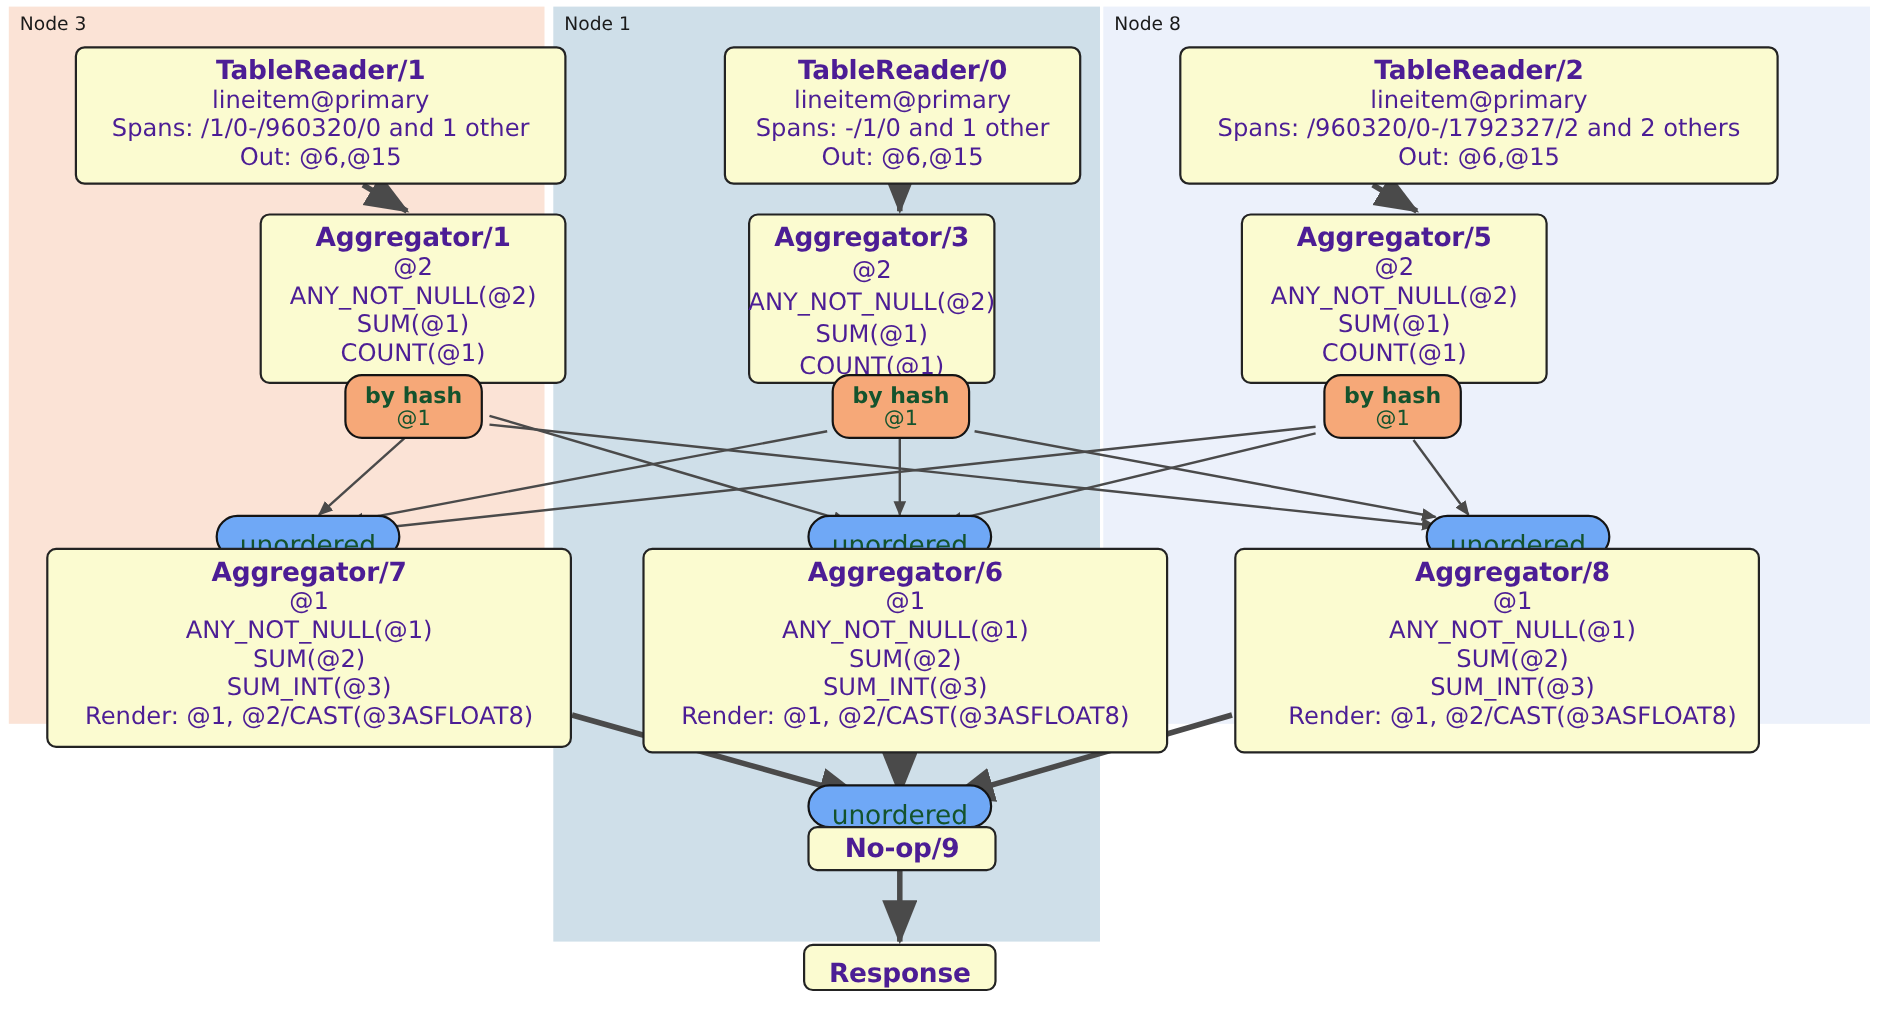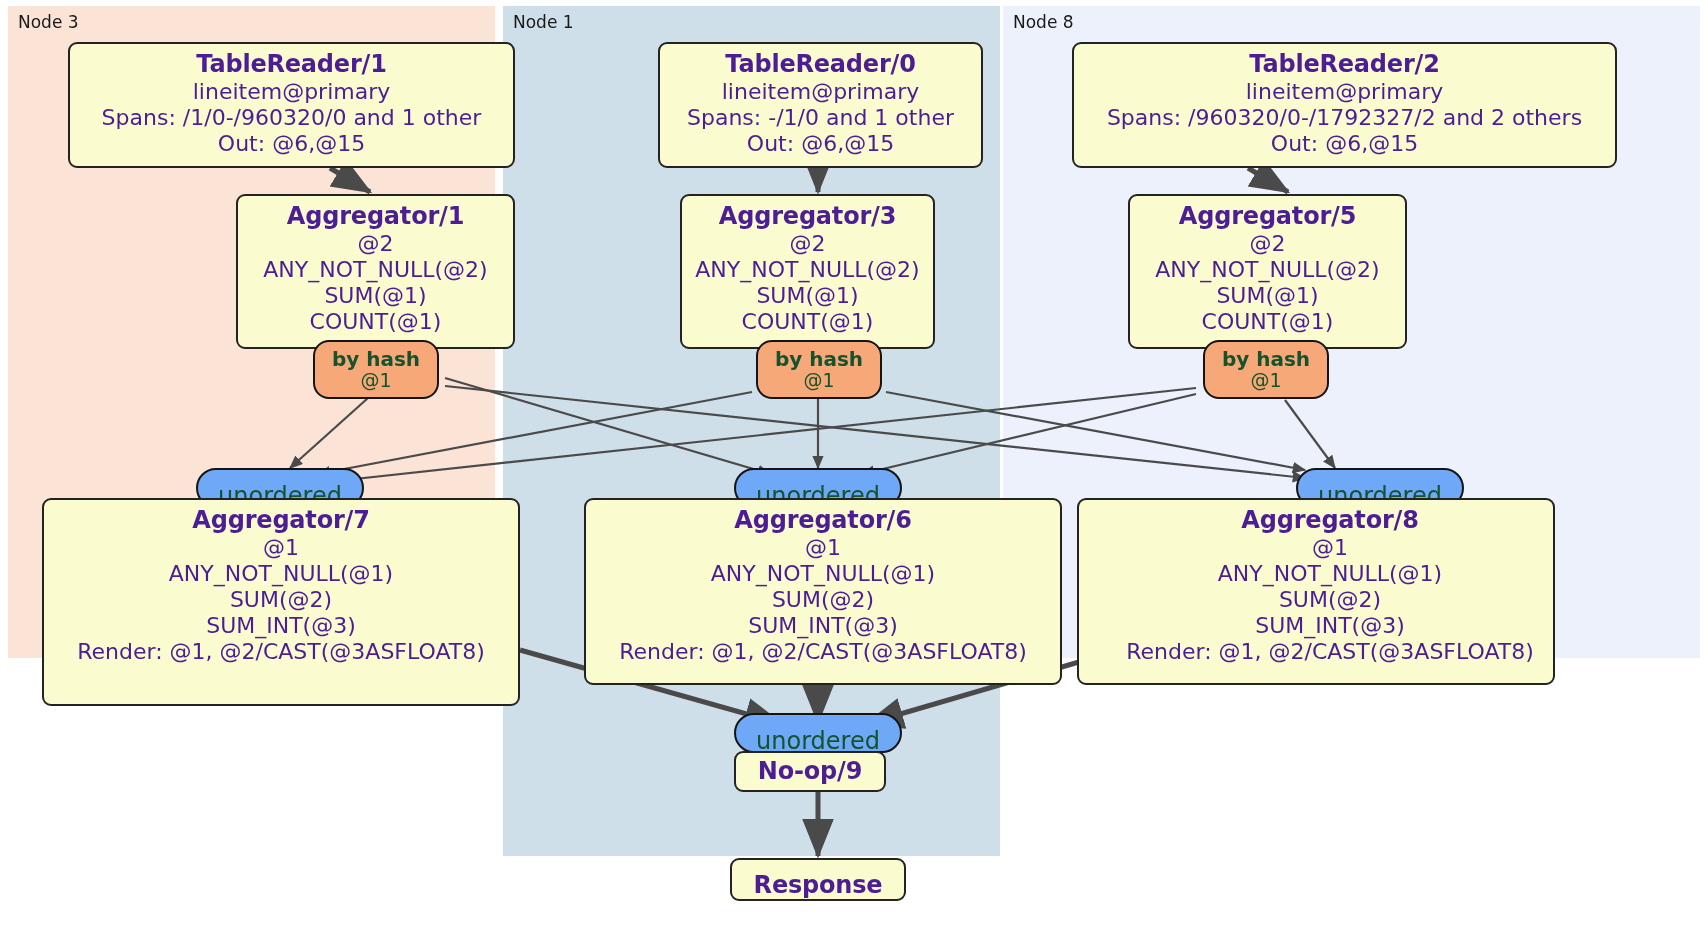--- a/index.html
+++ b/index.html
@@ -114,21 +114,21 @@
   </div>
 
   <div class="proc" style="left:236px;top:194px;width:279px;height:155px;">
     <div class="ttl">Aggregator/1</div>
     <div class="ln">@2</div>
     <div class="ln">ANY_NOT_NULL(@2)</div>
     <div class="ln">SUM(@1)</div>
     <div class="ln">COUNT(@1)</div>
   </div>
 
-  <div class="proc" style="left:680px;top:194px;width:255px;height:155px;">
+  <div class="proc" style="left:680px;top:194px;width:225px;height:155px;justify-content:space-between;">
     <div class="ttl">Aggregator/3</div>
     <div class="ln">@2</div>
     <div class="ln">ANY_NOT_NULL(@2)</div>
     <div class="ln">SUM(@1)</div>
     <div class="ln">COUNT(@1)</div>
   </div>
 
   <div class="proc" style="left:1128px;top:194px;width:279px;height:155px;">
     <div class="ttl">Aggregator/5</div>
     <div class="ln">@2</div>
@@ -157,52 +157,52 @@
   </div>
 
   <div class="oval unord" style="left:734px;top:468px;width:168px;height:40px;">
     <div class="t">unordered</div>
   </div>
 
   <div class="oval unord" style="left:1296px;top:468px;width:168px;height:40px;">
     <div class="t">unordered</div>
   </div>
 
-  <div class="proc" style="left:42px;top:498px;width:478px;height:208px;">
+  <div class="proc" style="left:42px;top:498px;width:478px;height:182px;">
     <div class="ttl">Aggregator/7</div>
     <div class="ln">@1</div>
     <div class="ln">ANY_NOT_NULL(@1)</div>
     <div class="ln">SUM(@2)</div>
     <div class="ln">SUM_INT(@3)</div>
     <div class="ln">Render: @1, @2/CAST(@3ASFLOAT8)</div>
   </div>
 
   <div class="proc" style="left:584px;top:498px;width:478px;height:187px;">
     <div class="ttl">Aggregator/6</div>
     <div class="ln">@1</div>
     <div class="ln">ANY_NOT_NULL(@1)</div>
     <div class="ln">SUM(@2)</div>
     <div class="ln">SUM_INT(@3)</div>
     <div class="ln">Render: @1, @2/CAST(@3ASFLOAT8)</div>
   </div>
 
-  <div class="proc" style="left:1077px;top:498px;width:478px;height:187px;padding-left:28px;">
+  <div class="proc" style="left:1122px;top:498px;width:478px;height:187px;padding-left:28px;">
     <div class="ttl">Aggregator/8</div>
     <div class="ln">@1</div>
     <div class="ln">ANY_NOT_NULL(@1)</div>
     <div class="ln">SUM(@2)</div>
     <div class="ln">SUM_INT(@3)</div>
     <div class="ln">Render: @1, @2/CAST(@3ASFLOAT8)</div>
   </div>
 
   <div class="oval unord" style="left:734px;top:713px;width:168px;height:40px;">
     <div class="t">unordered</div>
   </div>
 
-  <div class="proc" style="left:734px;top:751px;width:152px;height:41px;justify-content:center;padding-top:0;">
+  <div class="proc" style="left:734px;top:751px;width:172px;height:41px;justify-content:center;padding-top:0;">
     <div class="ttl">No-op/9</div>
   </div>
 
   <div class="proc" style="left:730px;top:858px;width:176px;height:43px;justify-content:center;padding-top:12px;">
     <div class="ttl">Response</div>
   </div>
 
 </div>
 
 </body></html>

